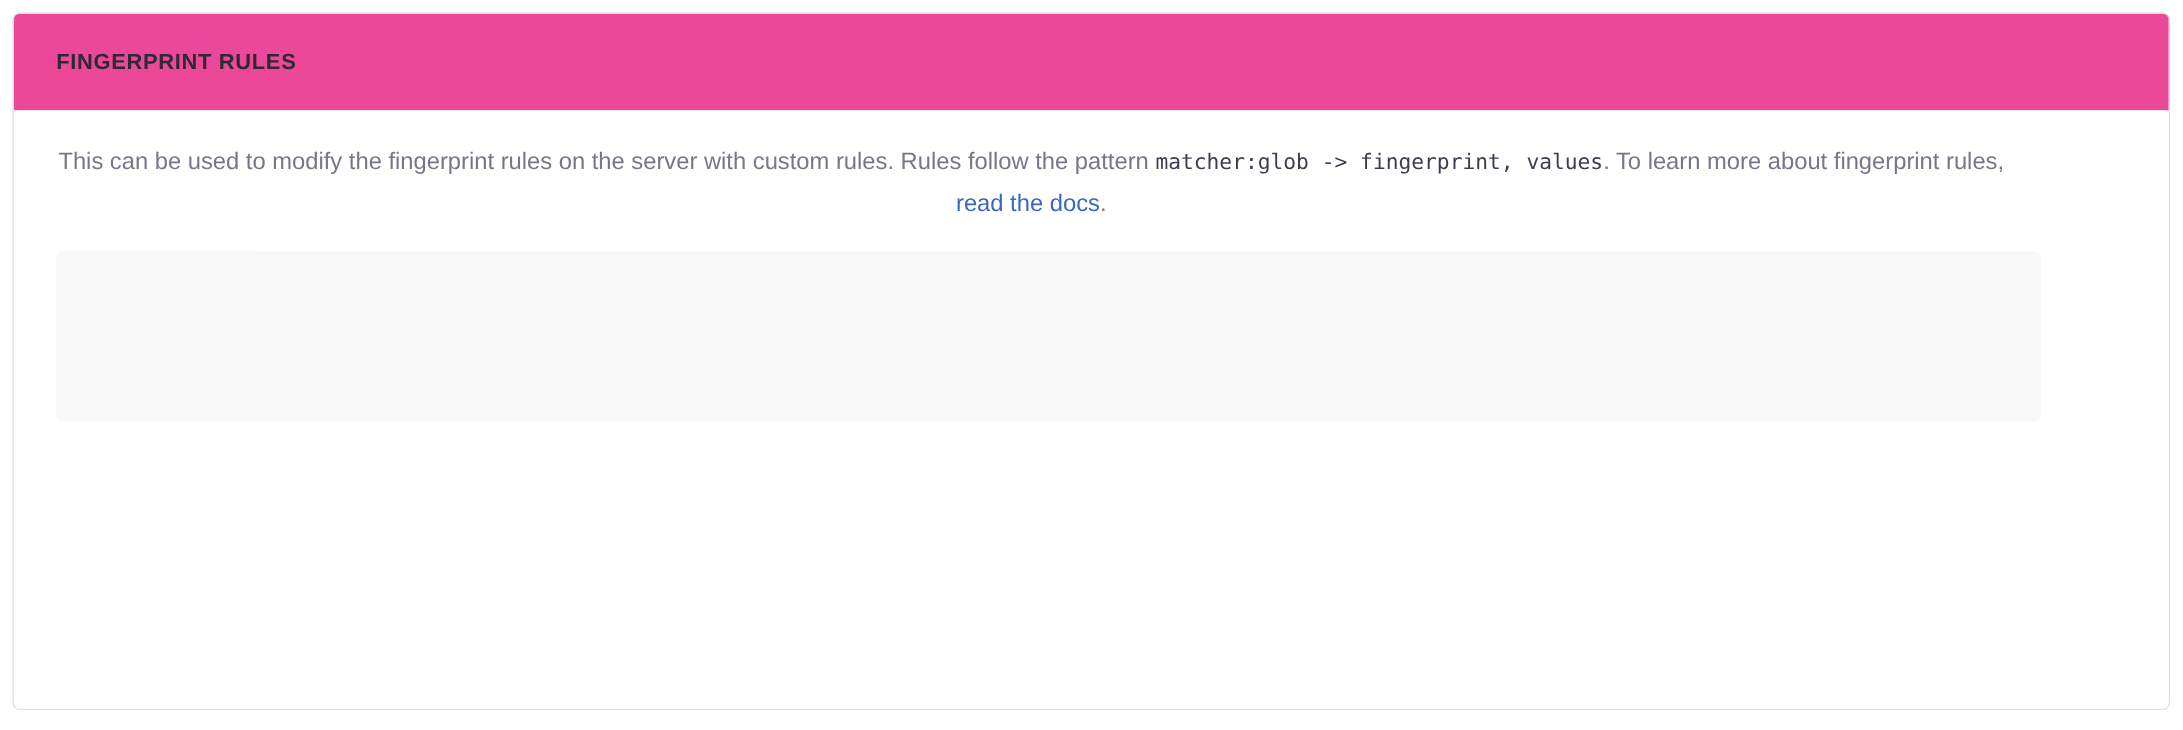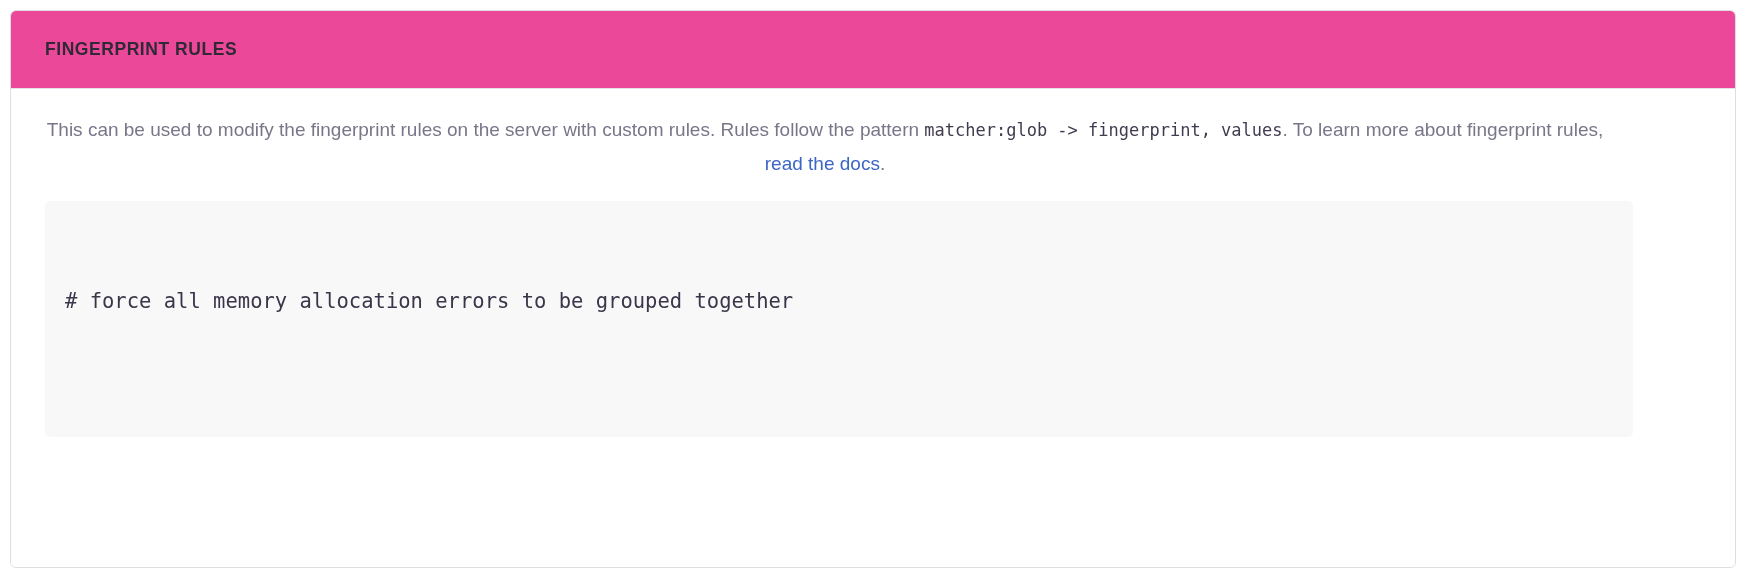--- a/index.html
+++ b/index.html
@@ -119,19 +119,18 @@
       <div class="panel-title">Fingerprint Rules</div>
     </div>
 
     <div class="panel-body">
 
       <p class="description">
         <span>This can be used to modify the fingerprint rules on the server with custom rules. Rules follow the pattern </span><span class="code-inline">matcher:glob -&gt; fingerprint, values</span><span>. To learn more about fingerprint rules, </span><a class="doc-link" href="#">read the docs</a><span>.</span>
       </p>
 
       <div class="code-block">
-        <span class="code-line"># force all memory allocation errors to be grouped together</span>
         
       </div>
 
     </div>
   </div>
 </div>
 
 </body></html>

